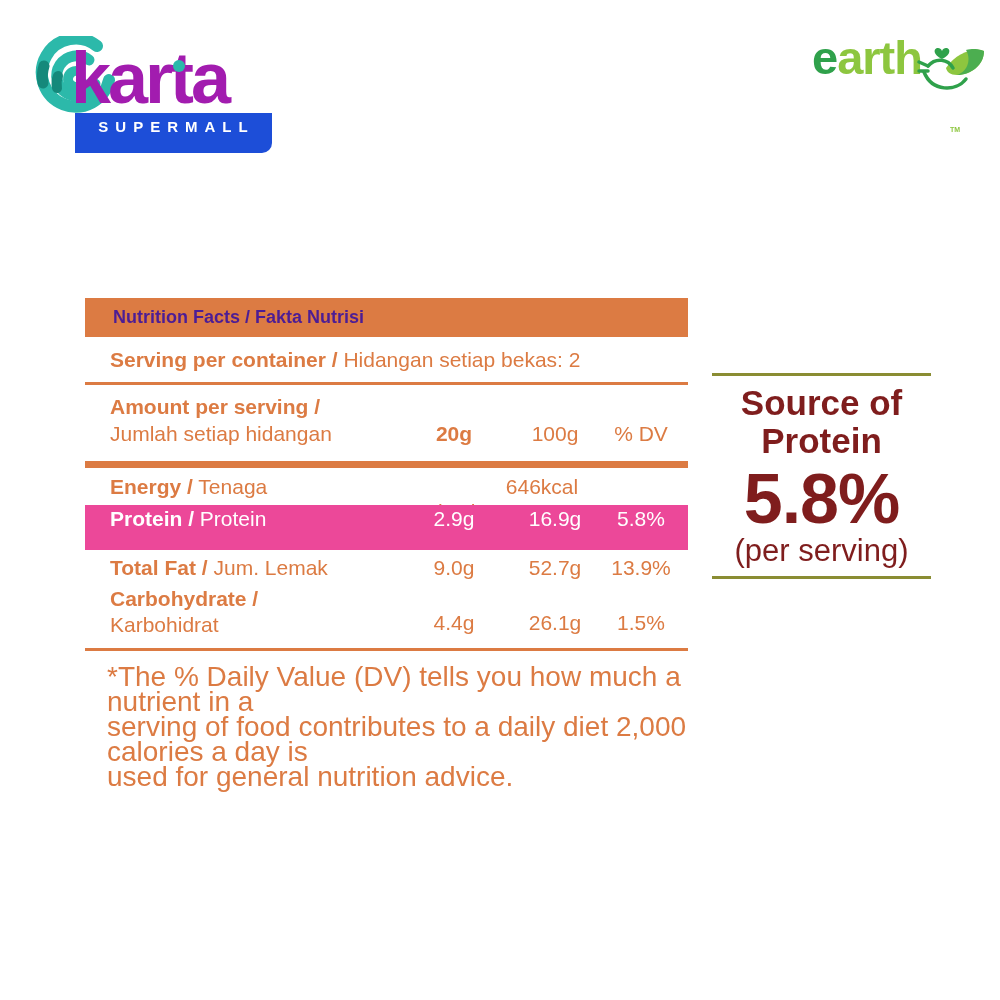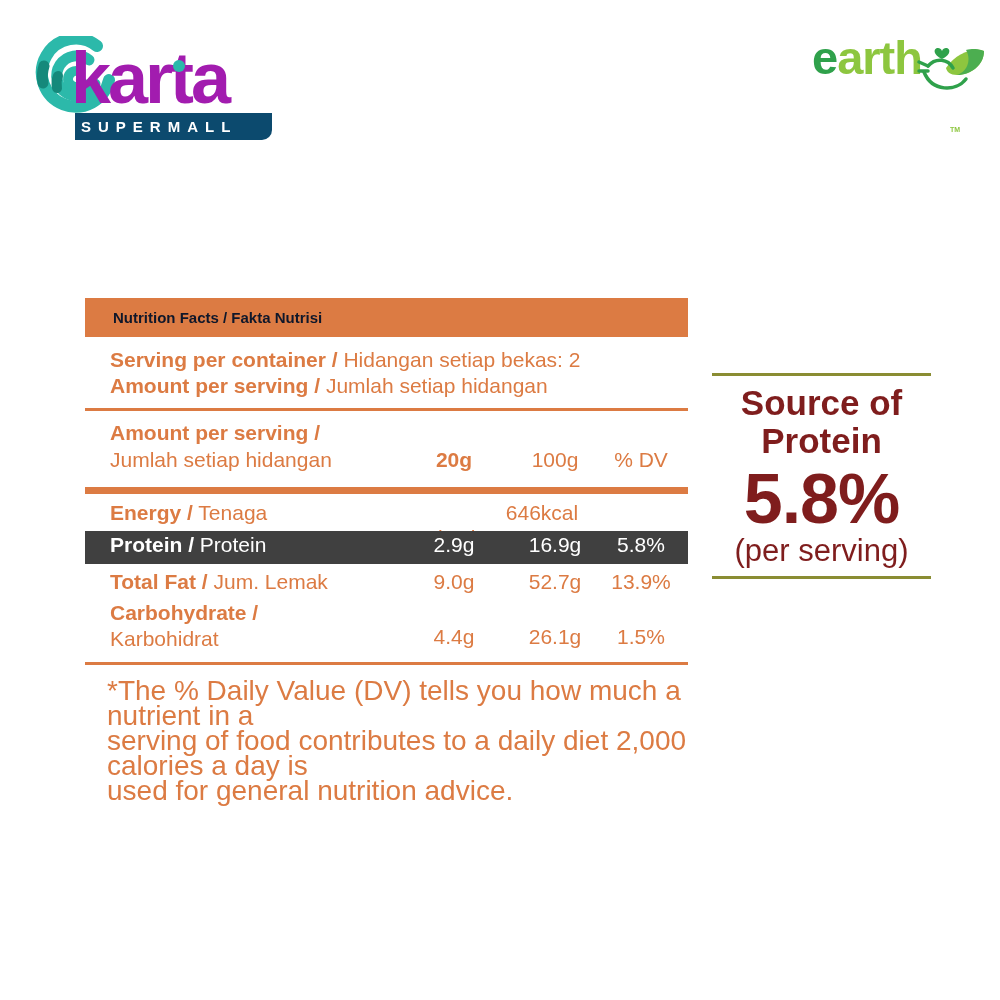--- a/index.html
+++ b/index.html
@@ -7,53 +7,53 @@
   body { width:1000px; height:1000px; font-family:"Liberation Sans", sans-serif; }
   .canvas { position:relative; width:1000px; height:1000px; background:#ffffff; overflow:hidden; }
 
   
   .karta-logo { position:absolute; left:37px; top:36px; width:250px; height:110px; }
   .karta-swirl { position:absolute; left:-2px; top:0; }
   .karta-word { position:absolute; left:34px; top:6px; font-size:72px; line-height:1;
                 font-weight:bold; color:#a21caf; letter-spacing:-3px; }
   .karta-tittle { position:absolute; left:136px; top:24px; width:12px; height:12px;
                   border-radius:50%; background:#2CB9AA; }
-  .karta-banner { position:absolute; left:38px; top:77px; width:197px; height:27px;
-                  background:#0c4a6e; color:#fff; font-size:15px; font-weight:bold;
-                  letter-spacing:7px; text-align:left; line-height:27px;
+  .karta-banner { position:absolute; left:38px; top:77px; width:197px; height:40px;
+                  background:#1d4ed8; color:#fff; font-size:15px; font-weight:bold;
+                  letter-spacing:7px; text-align:center; line-height:27px;
                   border-radius:0 0 10px 0; padding-left:6px; }
 
   
   .loveearth-logo { position:absolute; left:812px; top:44px; width:168px; height:95px;
                     color:#8DC63F; font-weight:bold; }
   .le-line1 { margin-top:6px; font-size:47px; line-height:44px; letter-spacing:-1px; }
   .le-line2 { font-size:47px; line-height:40px; margin-top:-6px; letter-spacing:-1px; }
   .le-line2::first-letter { color:#2FA14B; }
   .le-bird { position:absolute; right:-8px; top:0px; }
   .le-tm { position:absolute; left:138px; top:82px; font-size:7px; letter-spacing:0;
            color:#8DC63F; font-weight:bold; }
 
   
   .ntable { position:absolute; left:85px; top:298px; width:603px; color:#DC7B43; font-size:21px; }
   .bold { font-weight:bold; }
-  .t-header { height:39px; background:#DC7B43; color:#0f172a; font-weight:bold;
-              line-height:39px; padding-left:28px; font-size:15px; }
+  .t-header { height:39px; background:#DC7B43; color:#4c1d95; font-weight:bold;
+              line-height:39px; padding-left:28px; font-size:18px; }
   .t-serving { padding:10px 0 9px 25px; line-height:26px; }
   .rule-thin  { height:3px; background:#DC7B43; }
   .rule-thick { height:7px; background:#DC7B43; }
   .t-colhead { position:relative; height:76px; }
   .t-colhead .l1 { position:absolute; left:25px; top:10px; font-weight:bold; }
   .t-colhead .l2 { position:absolute; left:25px; top:37px; }
   .ccell { position:absolute; transform:translateX(-50%); white-space:nowrap; }
   .c1 { left:369px; } .c2 { left:470px; } .c3 { left:556px; }
   .k1 { left:355px;margin-top:25px; } .k2 { left:457px; }
   .t-row { position:relative; }
   .t-row .label { position:absolute; left:25px; white-space:nowrap; }
   .row-energy  { height:37px; }  .row-energy .label, .row-energy .ccell { top:7px; }
-  .row-protein { height:33px; background:#404040; color:#fff; }
+  .row-protein { height:45px; background:#ec4899; color:#fff; }
   .row-protein .label, .row-protein .ccell { top:2px; }
   .row-fat     { height:34px; }  .row-fat .label, .row-fat .ccell { top:6px; }
   .row-carb    { height:64px; }
   .row-carb .l1 { position:absolute; left:25px; top:3px; font-weight:bold; }
   .row-carb .l2 { position:absolute; left:25px; top:29px; }
   .row-carb .ccell { top:27px; }
   .t-footnote { padding:13px 0 0 22px; font-size:28px; line-height:25px; }
 
   
   .callout { position:absolute; left:712px; top:373px; width:219px; text-align:center;
@@ -103,24 +103,20 @@
   </div>
 
   <div class="ntable">
 
     <div class="t-header">Nutrition Facts / Fakta Nutrisi</div>
 
     <div class="t-serving">
       <div>
         <span class="bold">Serving per container /</span>
         <span>Hidangan setiap bekas: 2</span>
-      </div>
-      <div>
-        <span class="bold">Amount per serving /</span>
-        <span>Jumlah setiap hidangan</span>
       </div>
     </div>
 
     <div class="rule-thin"></div>
 
     <div class="t-colhead">
       <span class="l1">Amount per serving /</span>
       <span class="l2">Jumlah setiap hidangan</span>
       <span class="ccell c1" style="top:37px;font-weight:bold;">20g</span>
       <span class="ccell c2" style="top:37px;">100g</span>

